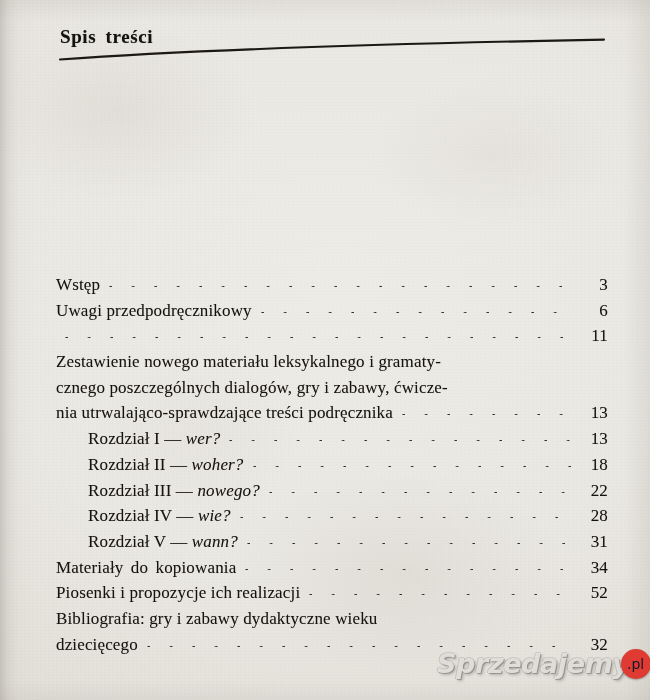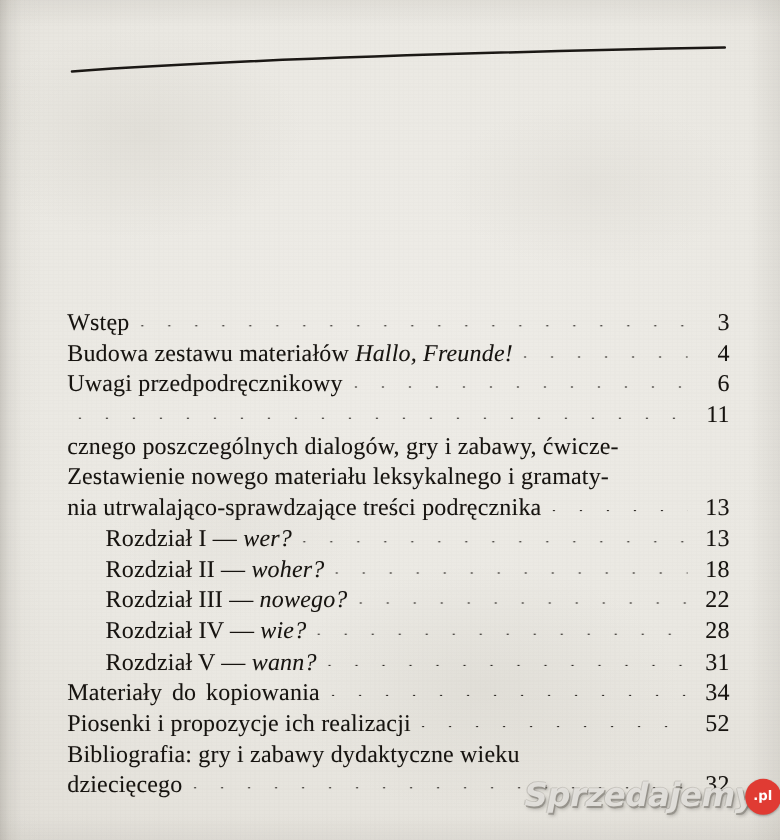--- a/index.html
+++ b/index.html
@@ -92,23 +92,23 @@
     top: 38px;
     width: 548px;
     height: 24px;
     pointer-events: none;
   }
 
   
   .toc {
     position: absolute;
     left: 56px;
-    top: 258px;
+    top: 275px;
     width: 552px;
-    font-size: 20px;
+    font-size: 17px;
     color: #16130f;
     letter-spacing: 0.15px;
   }
 
   .row {
     display: flex;
     align-items: baseline;
     height: 25.7px;
     white-space: nowrap;
   }
@@ -175,74 +175,70 @@
       -1px 0   0 rgba(150,146,140,0.35),
        0  -1px 0 rgba(150,146,140,0.30),
        2px 2px 3px rgba(90,86,80,0.35);
   }
   .watermark .wm-badge {
     margin-left: -9px;
     width: 30px;
     height: 30px;
     border-radius: 50%;
     background: #e03b33;
-    color: #ffffff;
+    color: #0f172a;
     font-family: "DejaVu Sans", "Liberation Sans", sans-serif;
-    font-weight: bold;
-    font-size: 11px;
+    font-weight: normal;
+    font-size: 14px;
     display: flex;
     align-items: center;
     justify-content: center;
     box-shadow: 0 1px 2px rgba(0,0,0,0.30);
   }
 </style>
 </head>
 <body>
 
 <div class="page">
 
   <div class="grain"></div>
   <div class="blotch"></div>
 
+  <div class="header">Spis treści</div>
 
   <svg class="rule" viewBox="0 0 548 24" preserveAspectRatio="none" aria-hidden="true">
     <path d="M2,21.5 C120,13 300,6.2 546,1.6" fill="none" stroke="#1b1815" stroke-width="2.1" stroke-linecap="round"></path>
   </svg>
 
   <div class="toc">
 
     <div class="row">
       <span class="label wordspaced-lg">Wstęp</span>
       <span class="leader"></span>
       <span class="pageno">3</span>
     </div>
 
-    <div class="row">
-      <span class="label"><span>Budowa zestawu materiałów </span><span class="it">Hallo, Freunde!</span></span>
-      <span class="leader"></span>
-      <span class="pageno">4</span>
-    </div>
 
     <div class="row">
       <span class="label">Uwagi przedpodręcznikowy</span>
       <span class="leader"></span>
       <span class="pageno">6</span>
     </div>
 
     <div class="row">
       <span class="leader"></span>
       <span class="pageno">11</span>
+    </div>
+
+    <div class="row cont">
+      <span class="label">Zestawienie nowego materiału leksykalnego i gramaty-</span>
     </div>
 
     <div class="row cont">
       <span class="label">cznego poszczególnych dialogów, gry i zabawy, ćwicze-</span>
-    </div>
-
-    <div class="row cont">
-      <span class="label">Zestawienie nowego materiału leksykalnego i gramaty-</span>
     </div>
 
     <div class="row">
       <span class="label">nia utrwalająco-sprawdzające treści podręcznika</span>
       <span class="leader"></span>
       <span class="pageno">13</span>
     </div>
 
     <div class="row indent">
       <span class="label"><span>Rozdział  I  — </span><span class="it">wer?</span></span>

